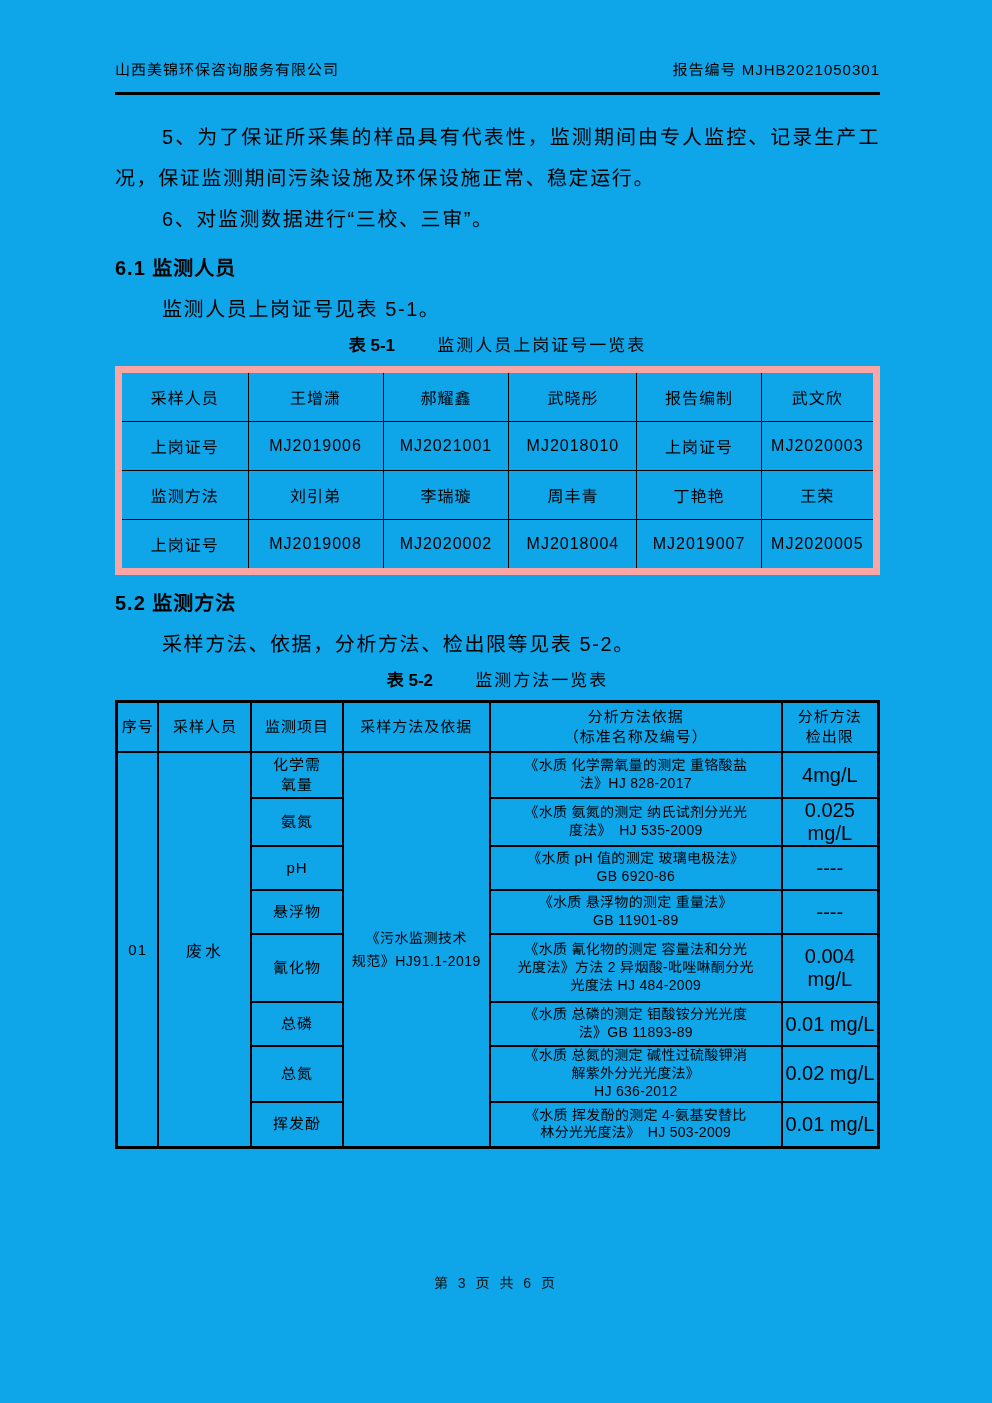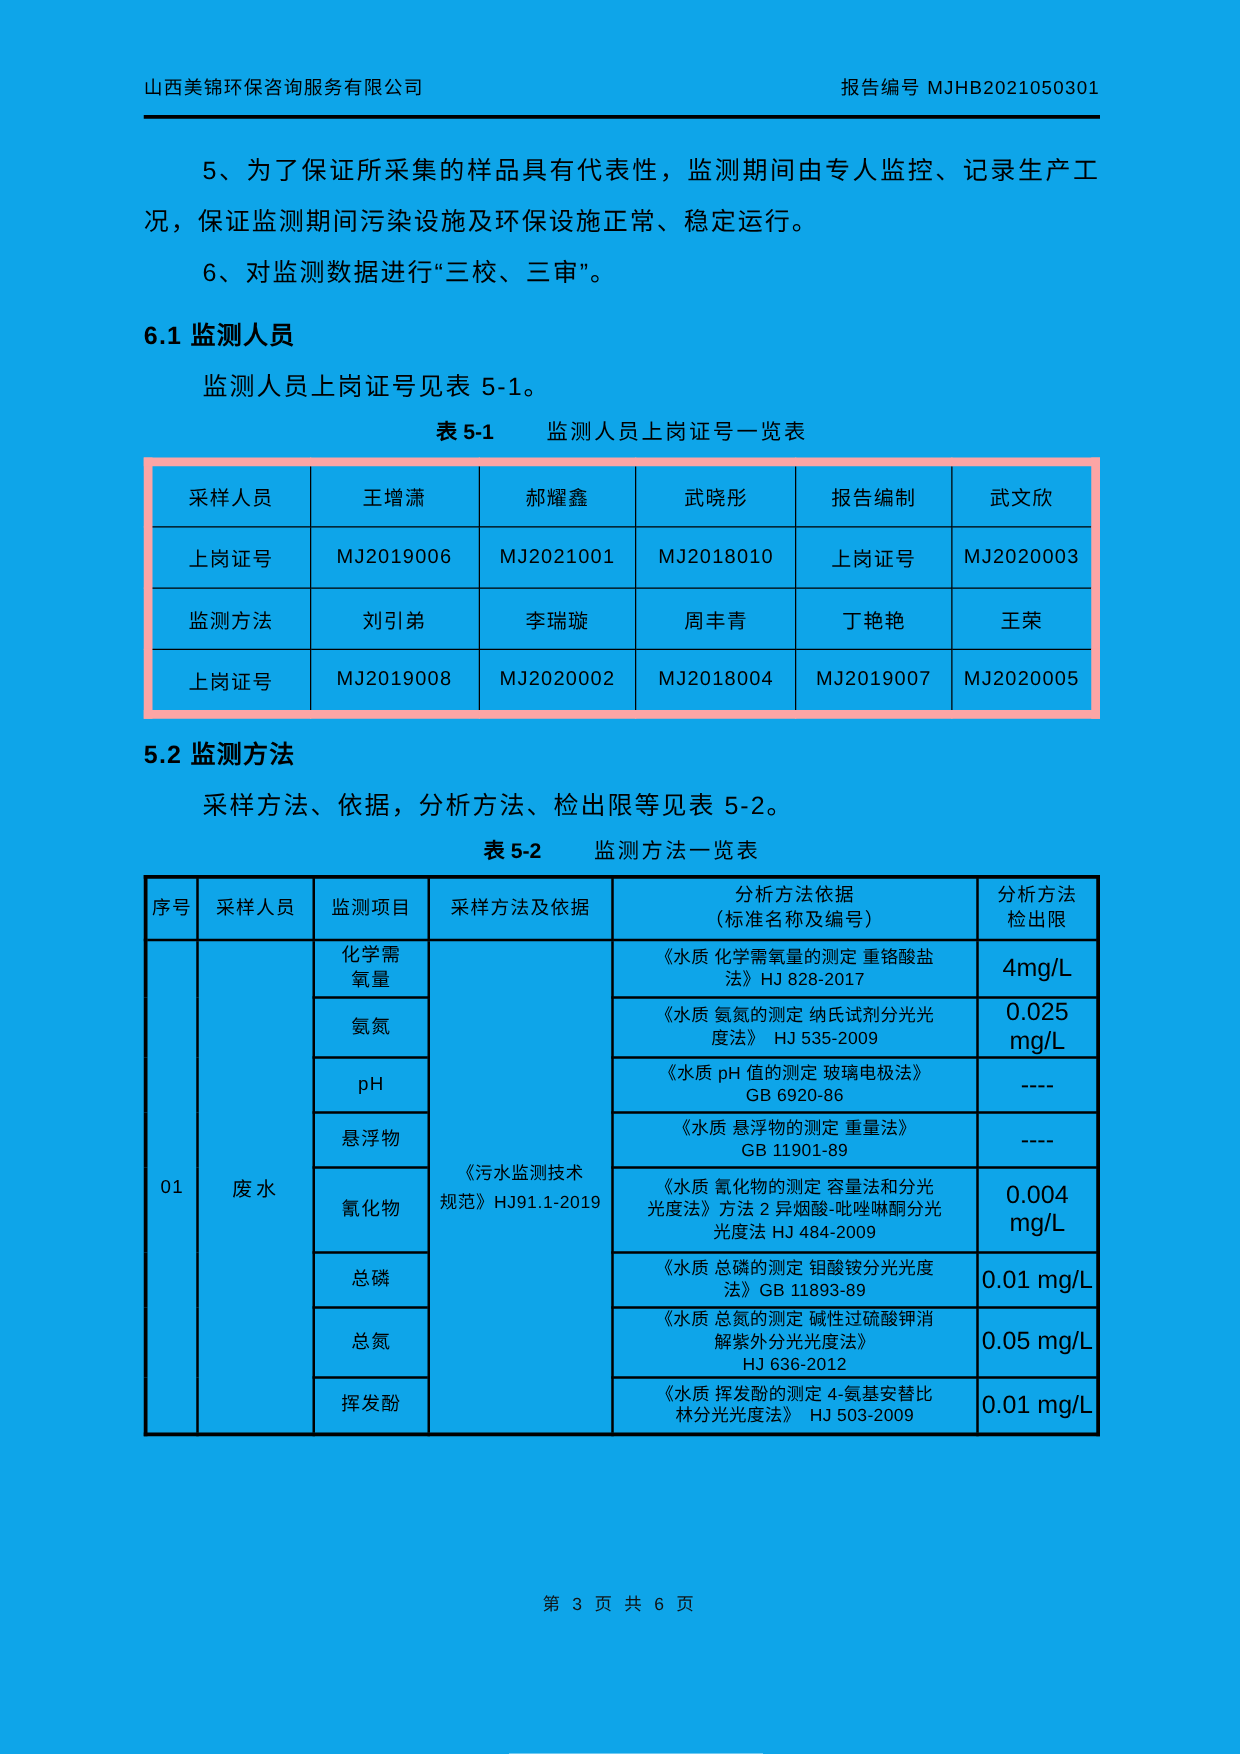--- a/index.html
+++ b/index.html
@@ -200,21 +200,21 @@
         <td class="t2-item">总磷</td>
         <td class="t2-method">《水质  总磷的测定  钼酸铵分光光度
 法》GB 11893-89</td>
         <td class="t2-limit">0.01 mg/L</td>
       </tr>
       <tr class="h54">
         <td class="t2-item">总氮</td>
         <td class="t2-method">《水质  总氮的测定  碱性过硫酸钾消
 解紫外分光光度法》
 HJ 636-2012</td>
-        <td class="t2-limit">0.05 mg/L</td>
+        <td class="t2-limit">0.02 mg/L</td>
       </tr>
       <tr class="h46">
         <td class="t2-item">挥发酚</td>
         <td class="t2-method">《水质  挥发酚的测定  4-氨基安替比
 林分光光度法》　HJ 503-2009</td>
         <td class="t2-limit">0.01 mg/L</td>
       </tr>
     </tbody>
   </table>
 

